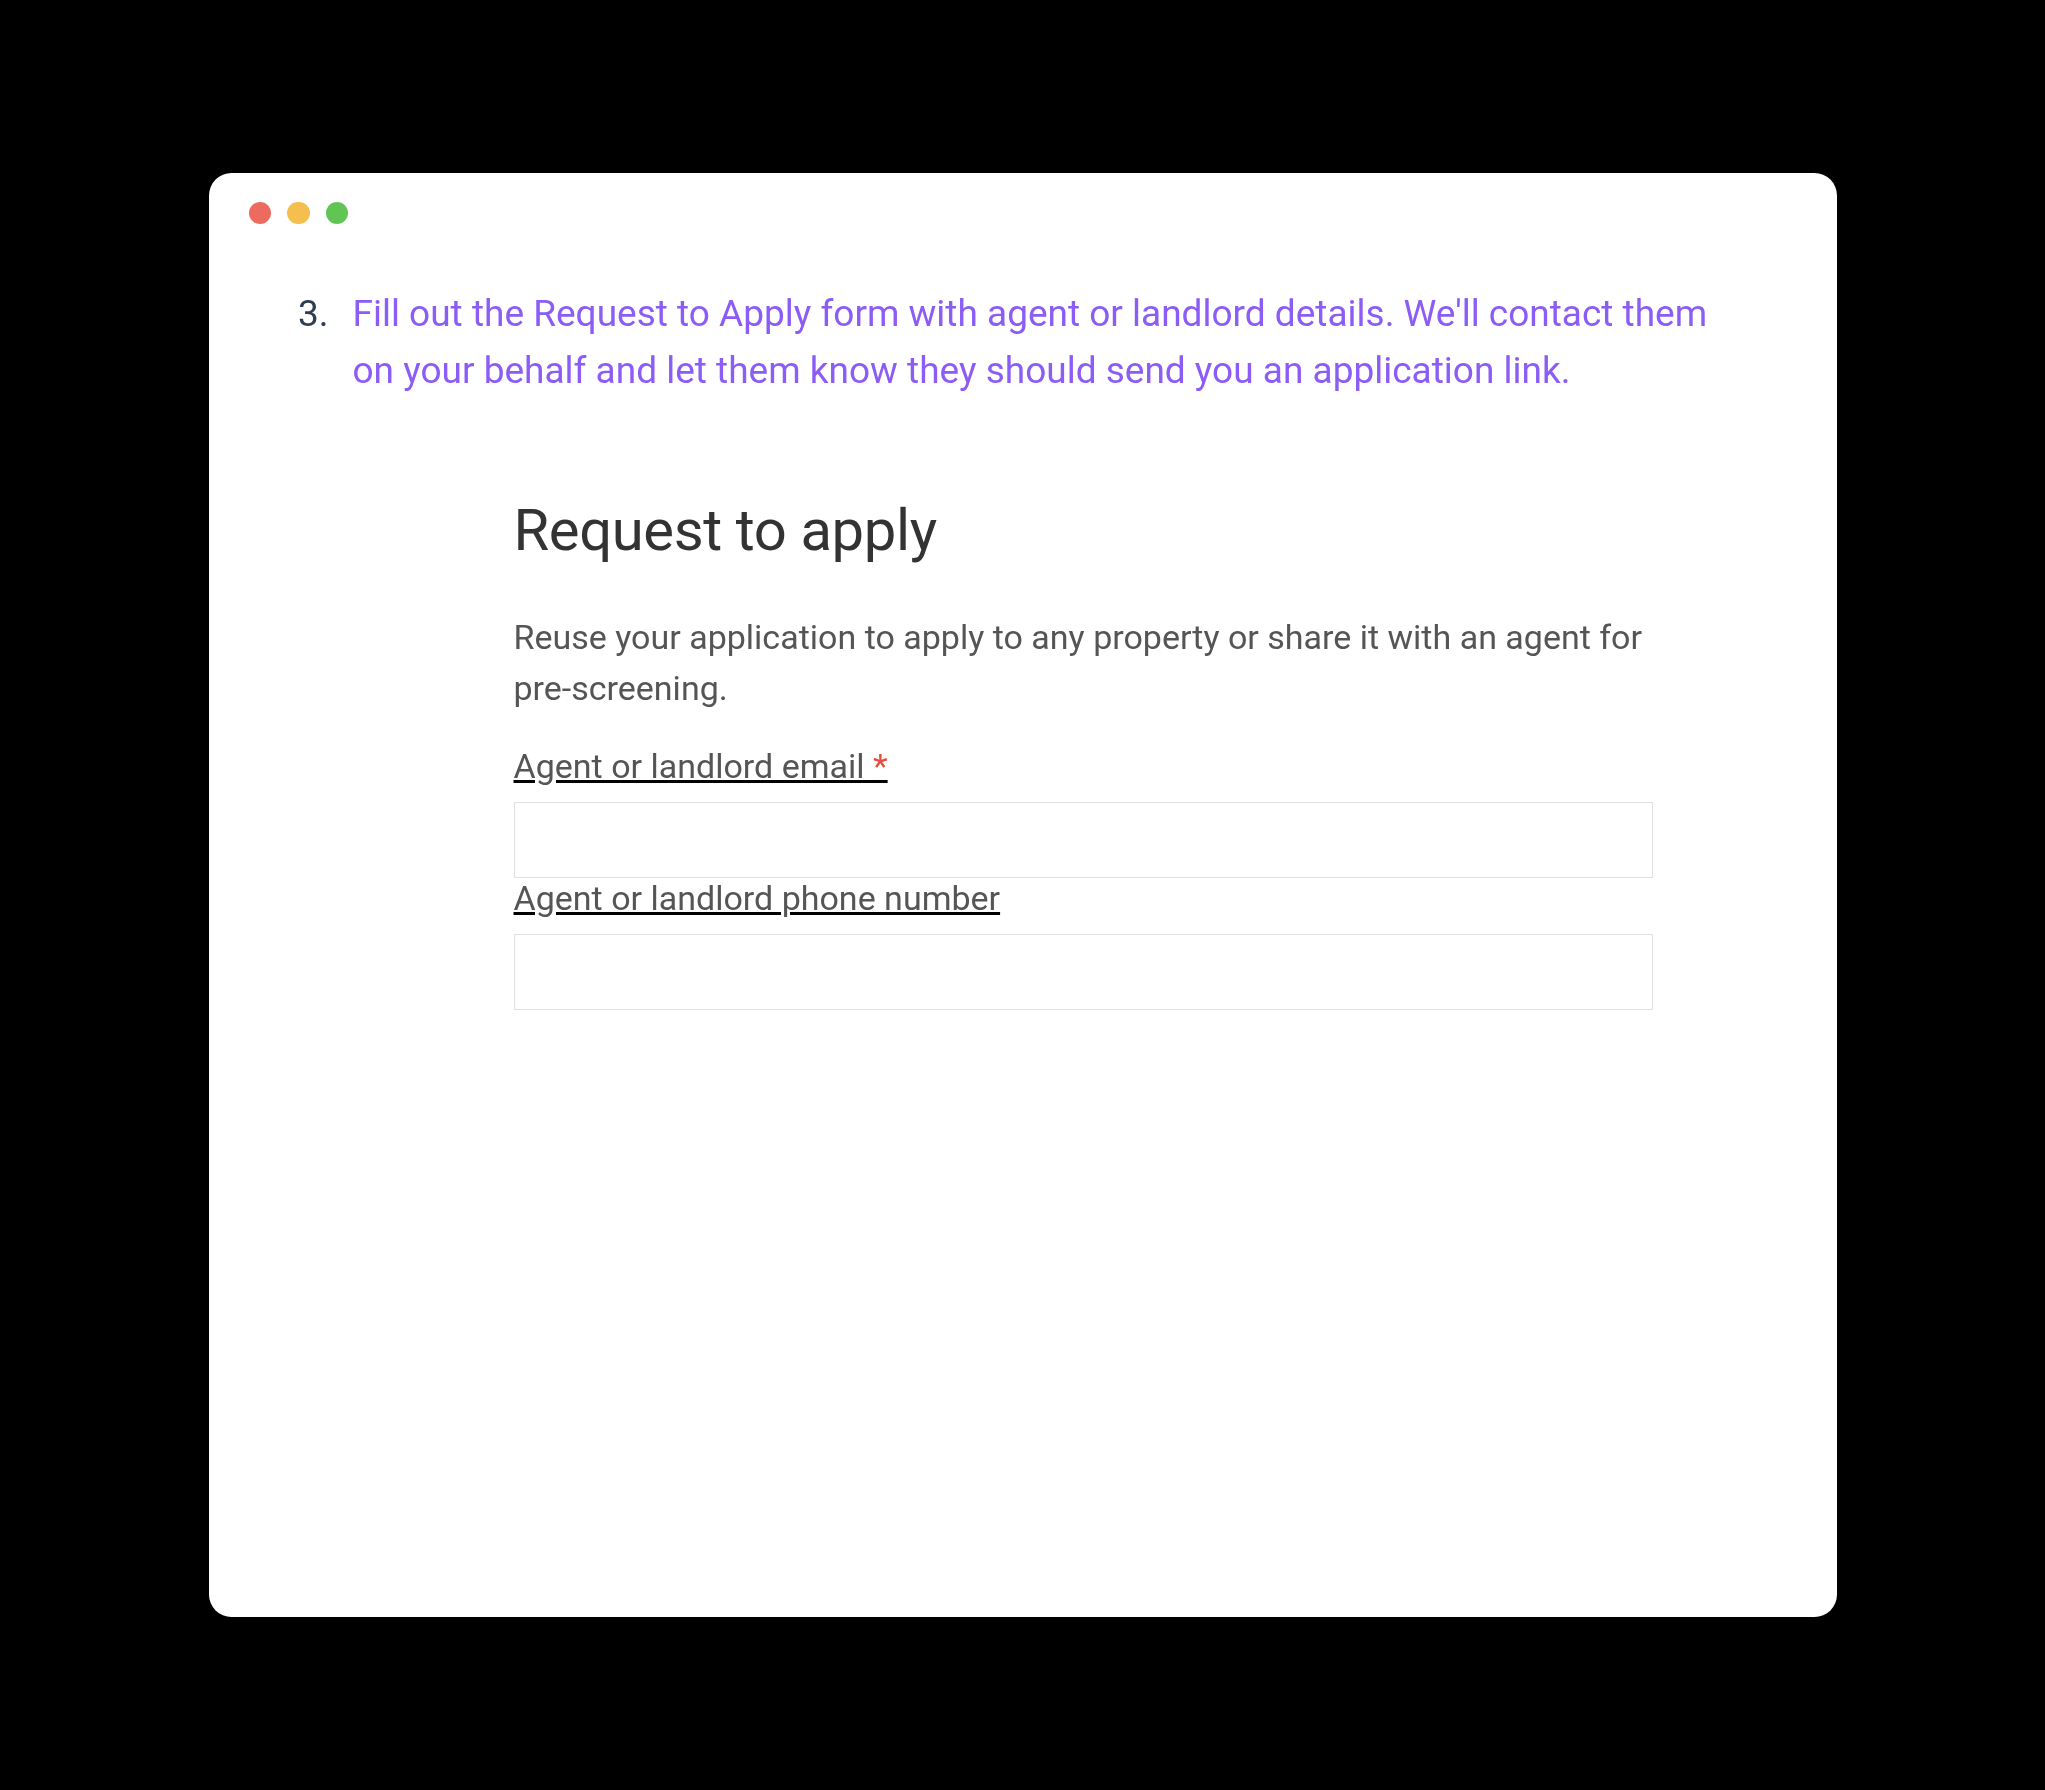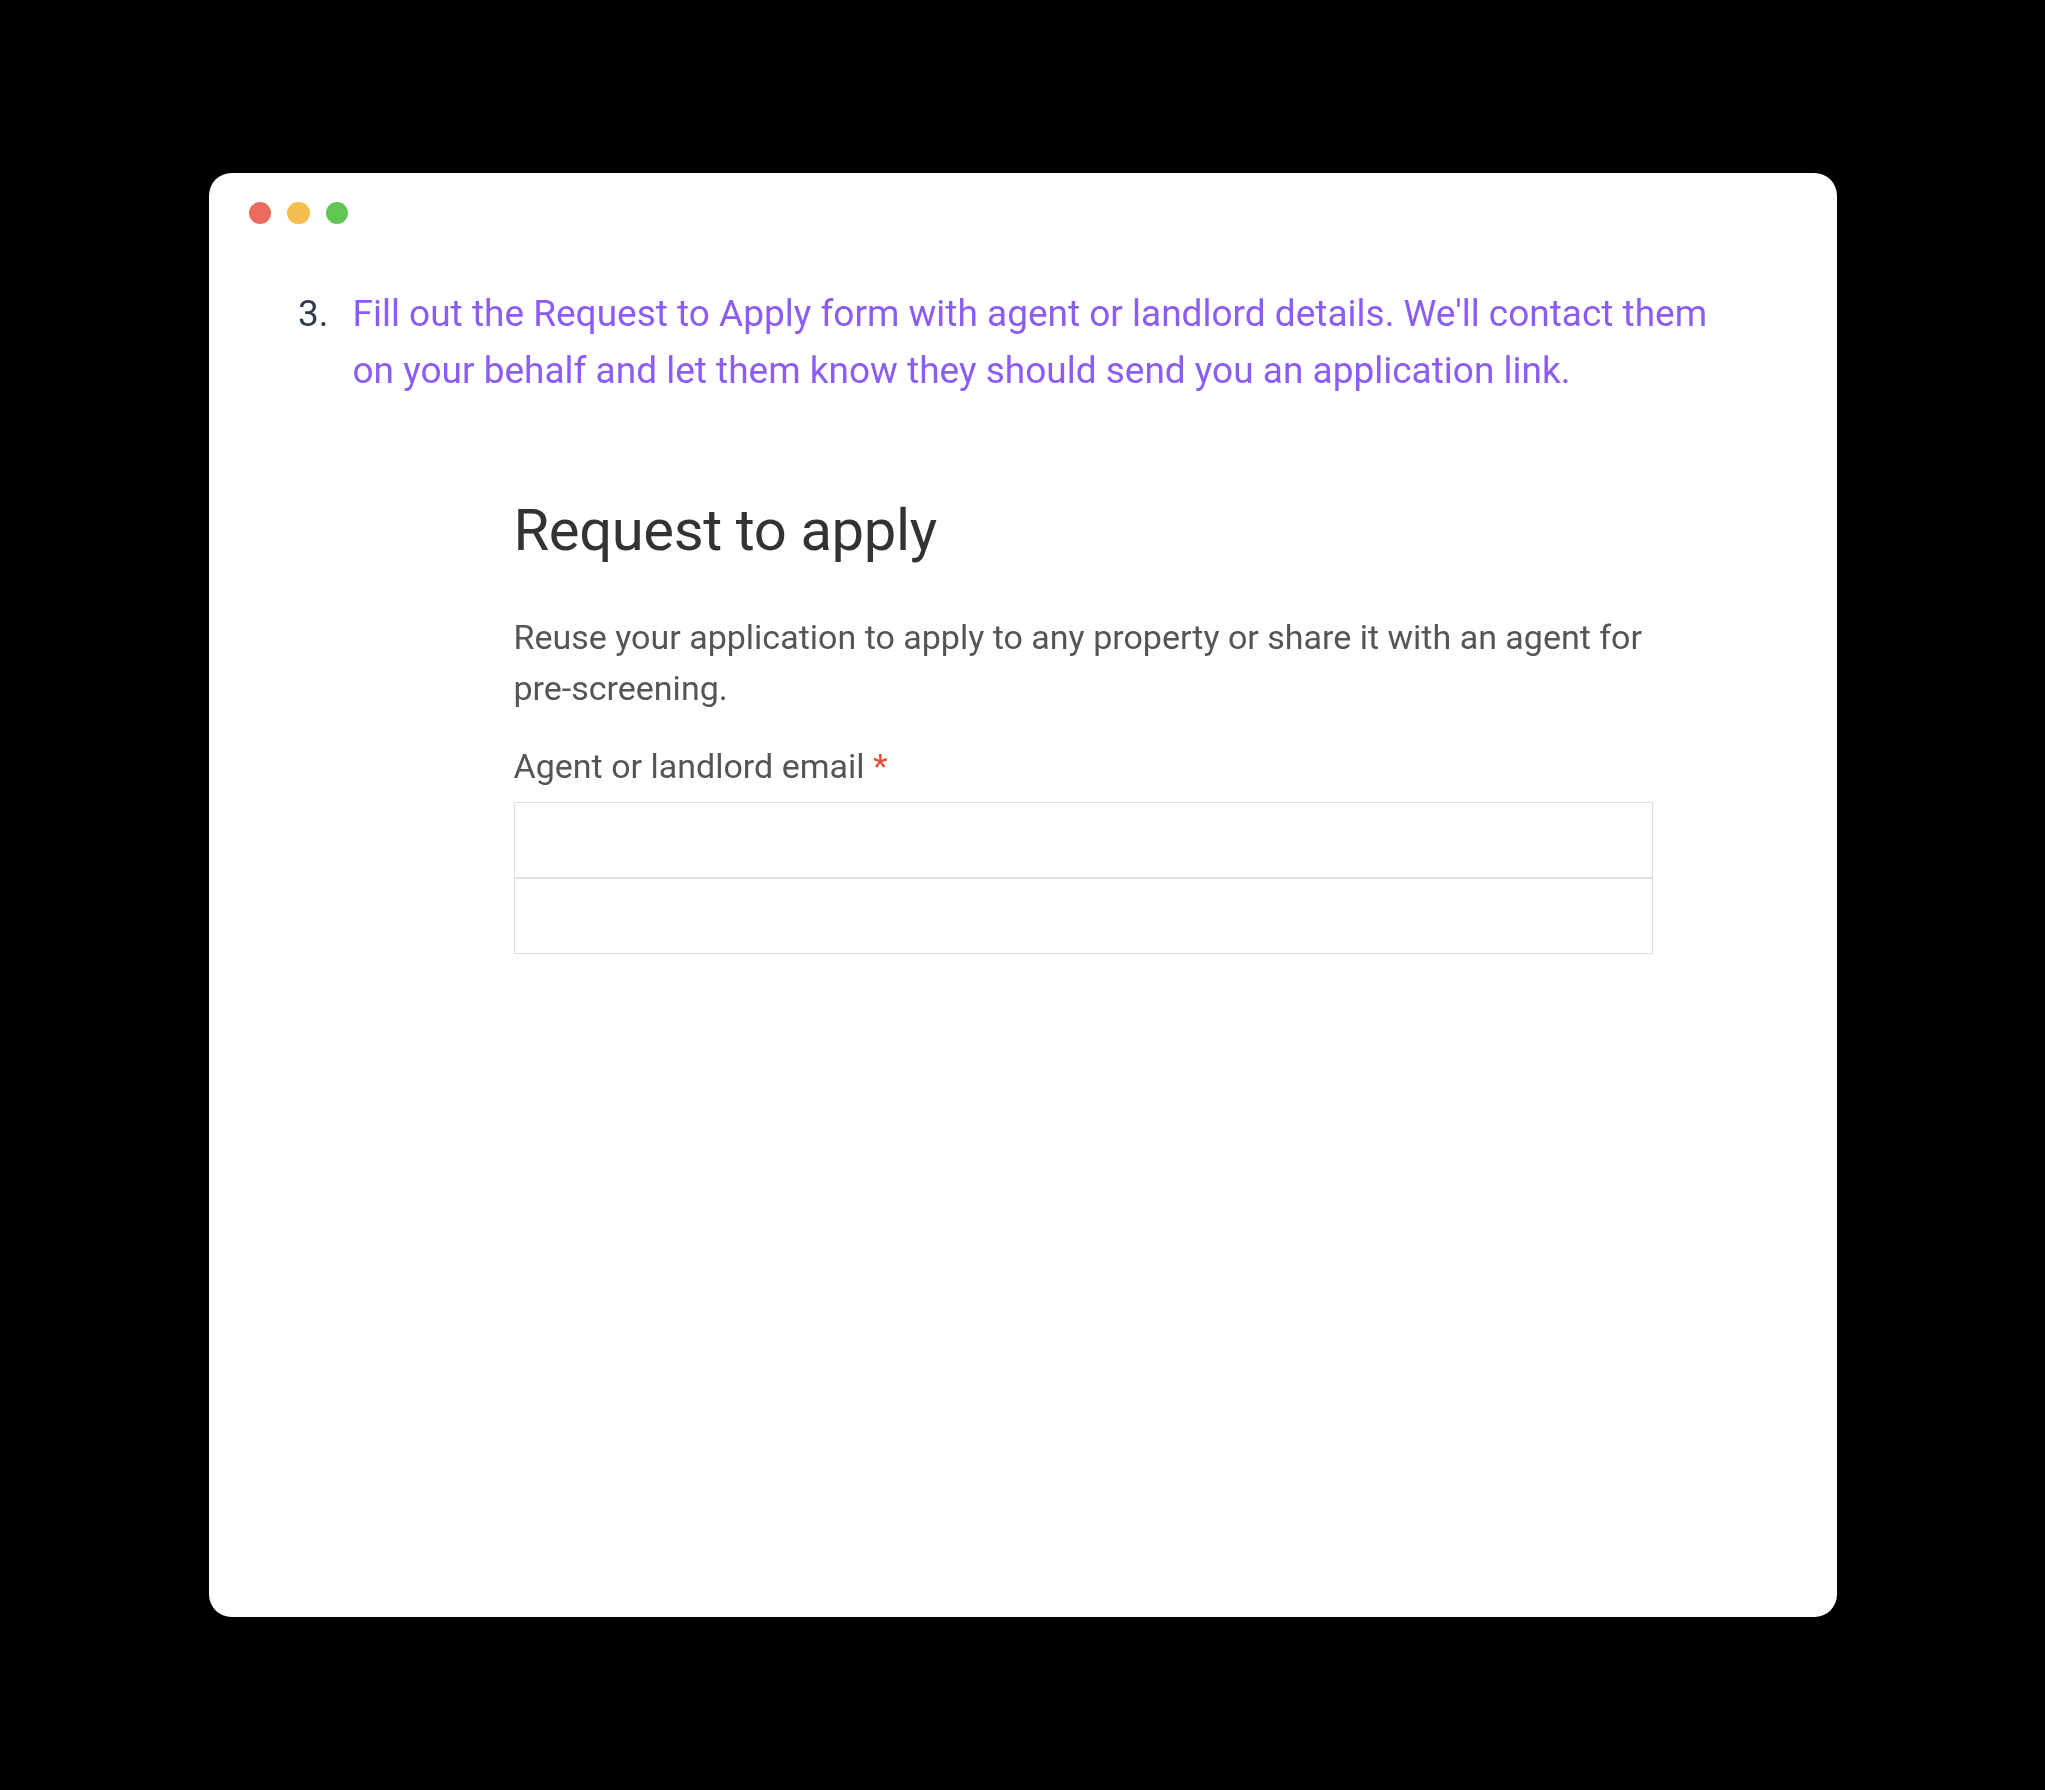--- a/index.html
+++ b/index.html
@@ -86,20 +86,21 @@
     
     .form-description {
       font-size: 34px;
       color: #555555;
       line-height: 1.5;
       margin-bottom: 32px;
       margin-top: 8px;
     }
     
     .form-field {
+      text-decoration: underline;
     }
     
     .field-label {
       font-size: 34px;
       color: #555555;
       display: block;
       margin-bottom: 16px;
     }
     
     .required-asterisk {
@@ -139,18 +140,19 @@
 
 
       <div class="form-field">
         <label class="field-label">
           <span>Agent or landlord email </span><span class="required-asterisk">*</span>
         </label>
         <input type="text" class="field-input" value="" style="">
       </div>
 
       <div class="form-field">
+        <label class="field-label">Agent or landlord phone number</label>
         <input type="text" class="field-input" value="" style="">
       </div>
     </div>
   </div>
 </div>
 
 
 </body></html>

